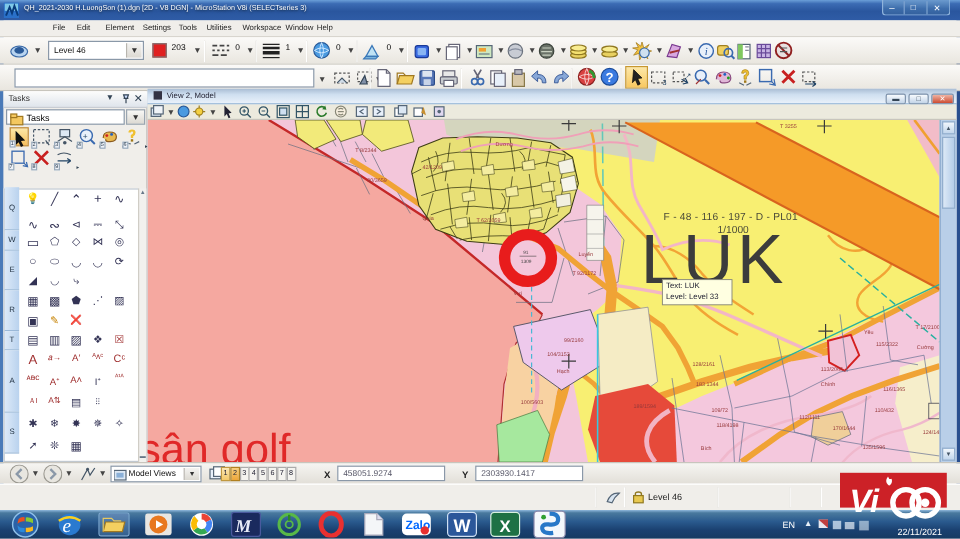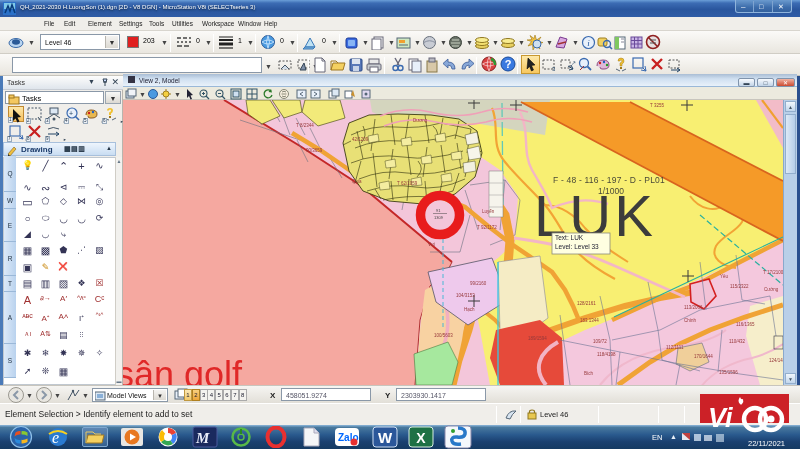--- a/index.html
+++ b/index.html
@@ -344,29 +344,20 @@
         <rect x="2" y="2" width="10" height="10" fill="none" stroke="#3a6ab0" stroke-width="1.1"></rect>
         <path d="M12 12 L15 15 M11 14 L15 15 L14 11" stroke="#3a6ab0" fill="none"></path>
       </svg><span class="num">7</span><span class="sar">▸</span></div>
  <div class="bigico" style="left:24px;top:48px"><svg width="16" height="16">
         <path d="M2 2 L13 13 M13 2 L2 13" stroke="#c82020" stroke-width="2.2"></path>
       </svg><span class="num">8</span></div>
  <div class="bigico" style="left:43px;top:48px"><svg width="16" height="16">
         <path d="M2 5 Q7 2 13 5" fill="none" stroke="#456"></path>
         <path d="M2 10 H13 M13 10 L10 8 M13 10 L10 12" stroke="#246" fill="none"></path>
       </svg><span class="num">9</span><span class="sar">▸</span></div>
- <div id="drawhdr">
-      <svg style="position:absolute;left:2px;top:2px" width="12" height="11">
-        <path d="M2 9 L8 2 L10 4 L4 11 Z" fill="#f0c040" stroke="#806020" stroke-width=".6"></path>
-        <path d="M2 9 L2 11 L4 11" fill="#333"></path>
-      </svg>
-      <span style="position:absolute;left:17px;top:2px">Drawing</span>
-      <span style="position:absolute;left:60px;top:2px;font-size:7px;letter-spacing:0.5px;color:#234">▦▤▥</span>
-      <span style="position:absolute;right:3px;top:2px;font-size:6px;color:#234">▲</span>
-    </div>
  <div id="toolarea"></div>
     <div class="lstrip" style="top:80px;height:36px;line-height:36px">Q</div>
     <div class="lstrip" style="top:116px;height:17px;line-height:17px">W</div>
     <div class="lstrip" style="top:133px;height:33px;line-height:33px">E</div>
     <div class="lstrip" style="top:166px;height:34px;line-height:34px">R</div>
     <div class="lstrip" style="top:200px;height:16px;line-height:16px">T</div>
     <div class="lstrip" style="top:216px;height:52px;line-height:52px">A</div>
     <div class="lstrip" style="top:268px;height:34px;line-height:34px">S</div>
     <div class="trow" style="top:84px">
       <span style="left:0px;color:#c8860a;font-size:9px">💡</span>
@@ -772,21 +763,20 @@
  <span class="abs" style="left:270px;top:5px;font-size:8px;font-weight:bold;color:#222">X</span>
  <div class="combo" style="left:281px;top:2px;width:90px;height:13px">
       <span style="position:absolute;left:4px;top:3px;font-size:7px;color:#556">458051.9274</span>
     </div>
  <span class="abs" style="left:385px;top:5px;font-size:8px;font-weight:bold;color:#222">Y</span>
  <div class="combo" style="left:396px;top:2px;width:90px;height:13px">
       <span style="position:absolute;left:4px;top:3px;font-size:7px;color:#556">2303930.1417</span>
     </div>
 </div>
 <div id="statusbar" class="abs" style="left:0;top:403px;width:800px;height:22px;background:#f0eeea;border-top:1px solid #fff;">
- <span class="abs" style="left:5px;top:5px;font-size:8.5px;color:#222">Element Selection &gt; Identify element to add to set</span>
  <div class="abs" style="left:496px;top:2px;width:1px;height:17px;background:#c8c5bd;border-right:1px solid #fff"></div>
  <svg class="abs" style="left:504px;top:4px" width="14" height="13">
       <path d="M2 10 Q5 2 12 3 Q8 6 6 11 Z" fill="#d8e4f0" stroke="#567"></path>
     </svg>
  <div class="abs" style="left:520px;top:2px;width:1px;height:17px;background:#c8c5bd;border-right:1px solid #fff"></div>
  <svg class="abs" style="left:527px;top:5px" width="10" height="11">
       <rect x="1" y="4" width="8" height="6" fill="#e8c850" stroke="#907820"></rect>
       <path d="M2.5 4 V2.5 Q2.5 1 5 1 Q7.5 1 7.5 2.5 V4" fill="none" stroke="#907820" stroke-width="1.2"></path>
     </svg>
  <span class="abs" style="left:540px;top:6px;font-size:7.5px;color:#222">Level 46</span>

